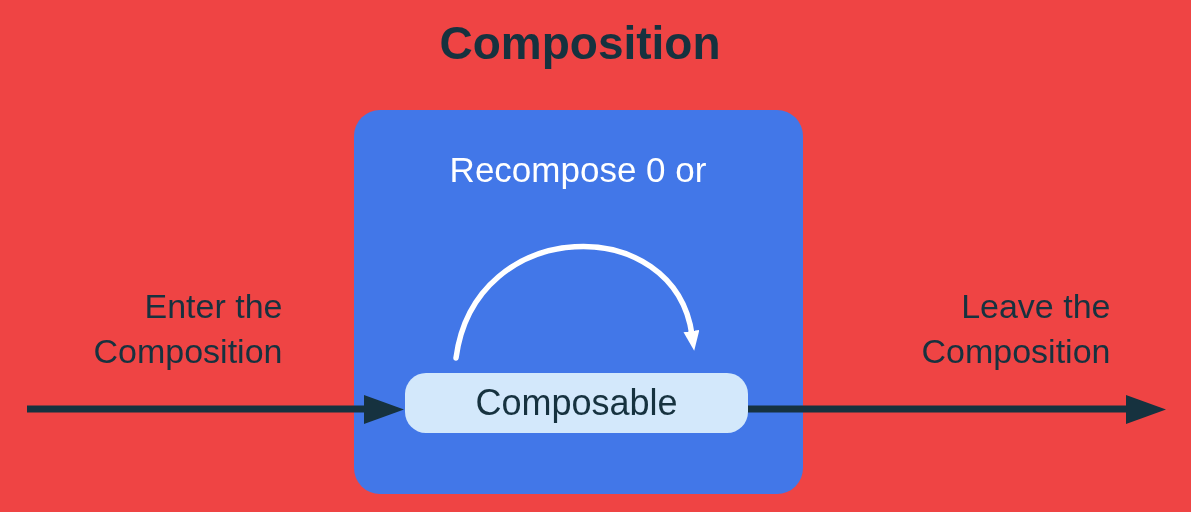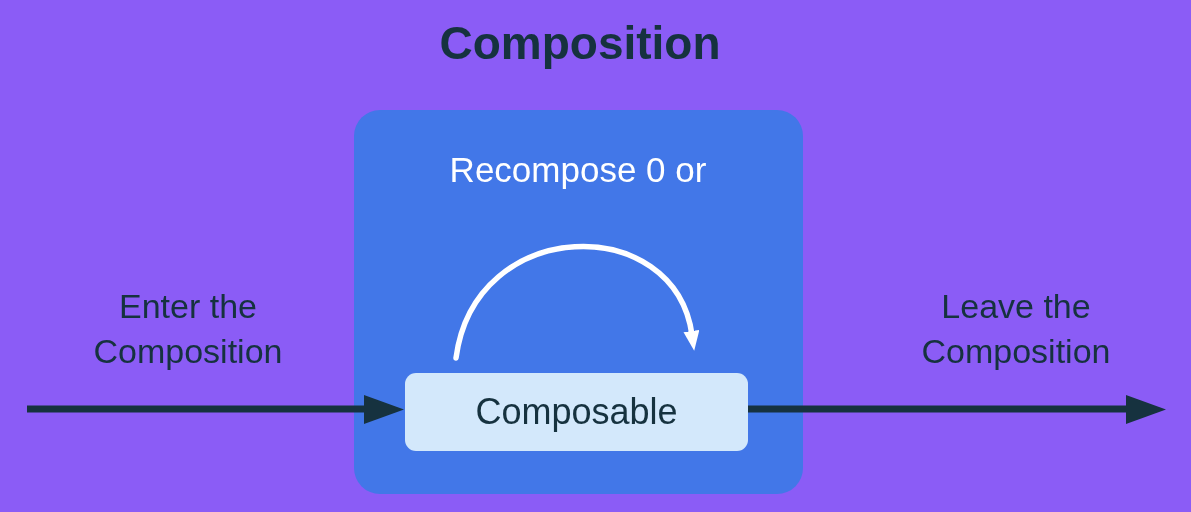--- a/index.html
+++ b/index.html
@@ -1,40 +1,40 @@
 <!DOCTYPE html>
 <html><head>
 <meta charset="utf-8">
 <style>
   html, body { margin: 0; padding: 0; background: #ffffff; }
   .canvas {
     position: relative;
     width: 1191px;
     height: 512px;
-    background: #8b5cf6;
+    background: #ef4444;
     overflow: hidden;
     font-family: "Liberation Sans", sans-serif;
     color: #16323F;
   }
   .title {
     position: absolute;
     left: 580px;
     top: 16px;
     transform: translateX(-50%);
     font-size: 46px;
     font-weight: 700;
     letter-spacing: 0px;
     white-space: nowrap;
     color: #16323F;
   }
   .side-label {
     position: absolute;
     top: 284px;
     transform: translateX(-50%);
-    text-align: center;
+    text-align: right;
     font-size: 34px;
     font-weight: 500;
     line-height: 45px;
     color: #16323F;
   }
   .side-label.enter { left: 188px; }
   .side-label.leave { left: 972px; margin-left: 44px; }
   .side-label div { white-space: nowrap; }
   .composition-box {
     position: absolute;
@@ -55,23 +55,23 @@
     font-weight: 400;
     line-height: 44px;
     color: #ffffff;
   }
   .recompose-label div { white-space: nowrap; }
   .composable-box {
     position: absolute;
     left: 405px;
     top: 373px;
     width: 343px;
-    height: 78px;
+    height: 60px;
     background: #D3E8FB;
-    border-radius: 11px;
+    border-radius: 21px;
     display: flex;
     align-items: center;
     justify-content: center;
     font-size: 36px;
     font-weight: 400;
     color: #16323F;
     z-index: 3;
   }
   .overlay-svg {
     position: absolute;

